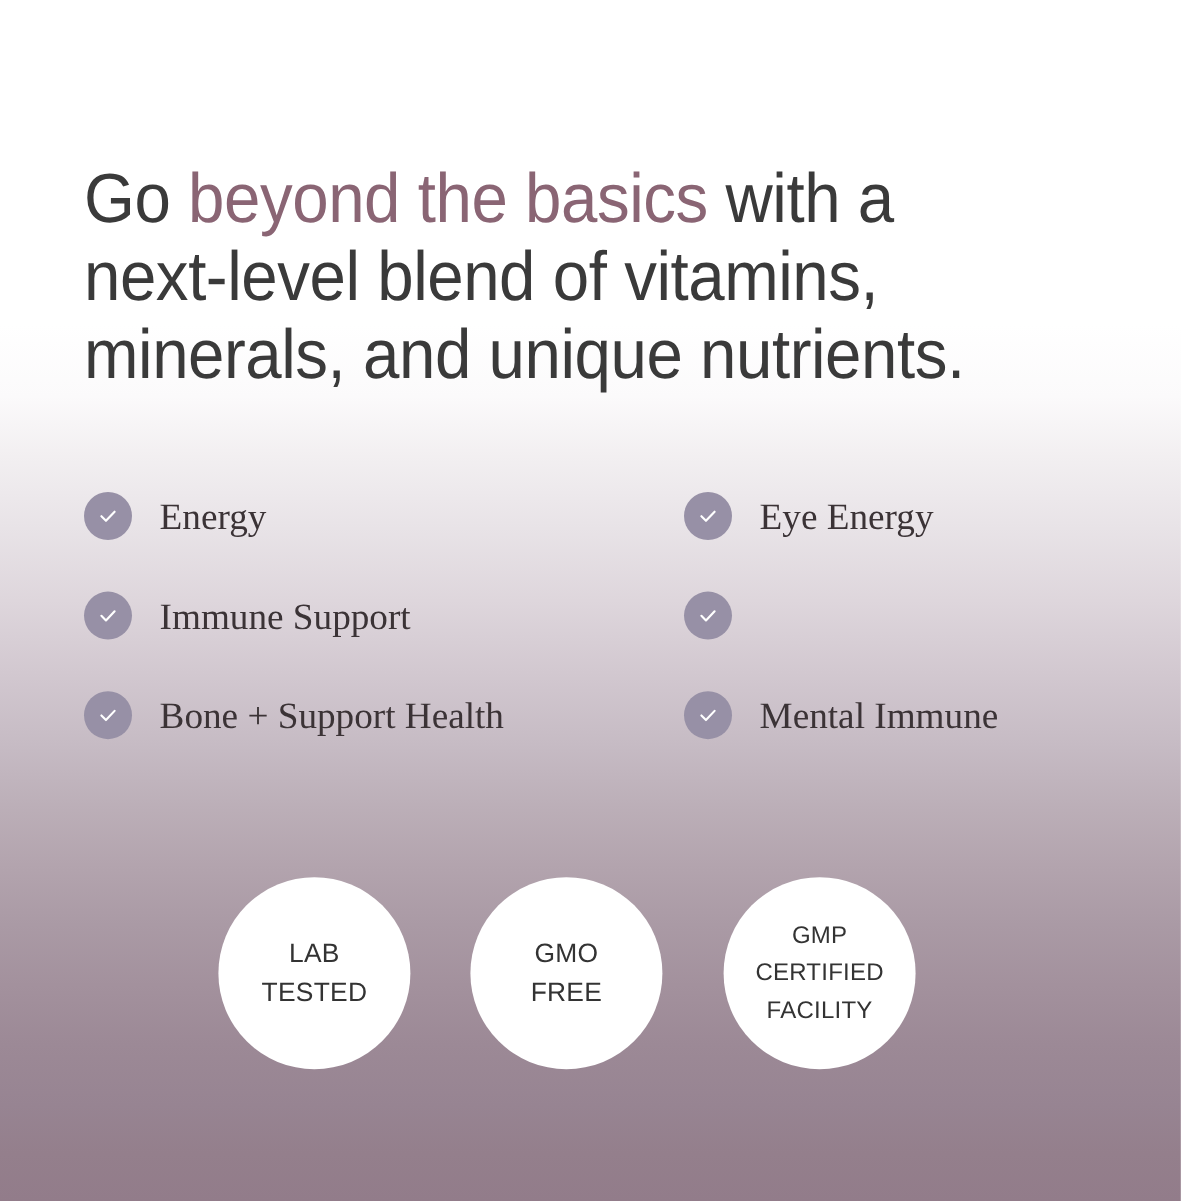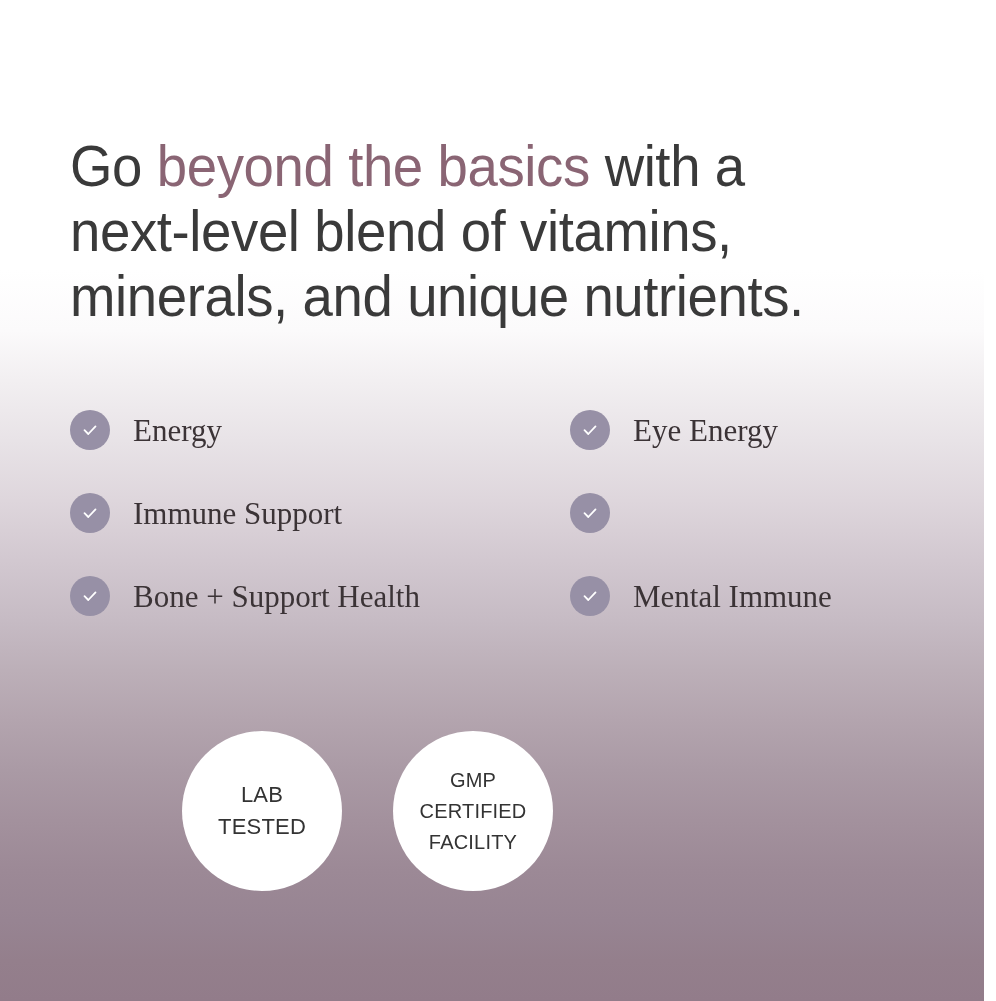--- a/index.html
+++ b/index.html
@@ -212,20 +212,24 @@
 
   </div>
 
   <div class="badges">
 
     <div class="badge badge-lab">
       <span class="badge-text">LAB
 TESTED</span>
     </div>
 
+    <div class="badge badge-gmo">
+      <span class="badge-text">GMO
+FREE</span>
+    </div>
 
     <div class="badge badge-gmp">
       <span class="badge-text">GMP
 CERTIFIED
 FACILITY</span>
     </div>
 
   </div>
 
 </div>

